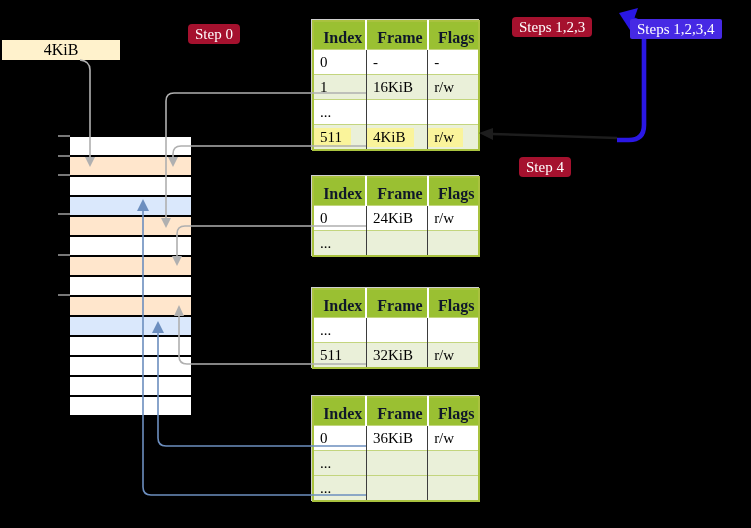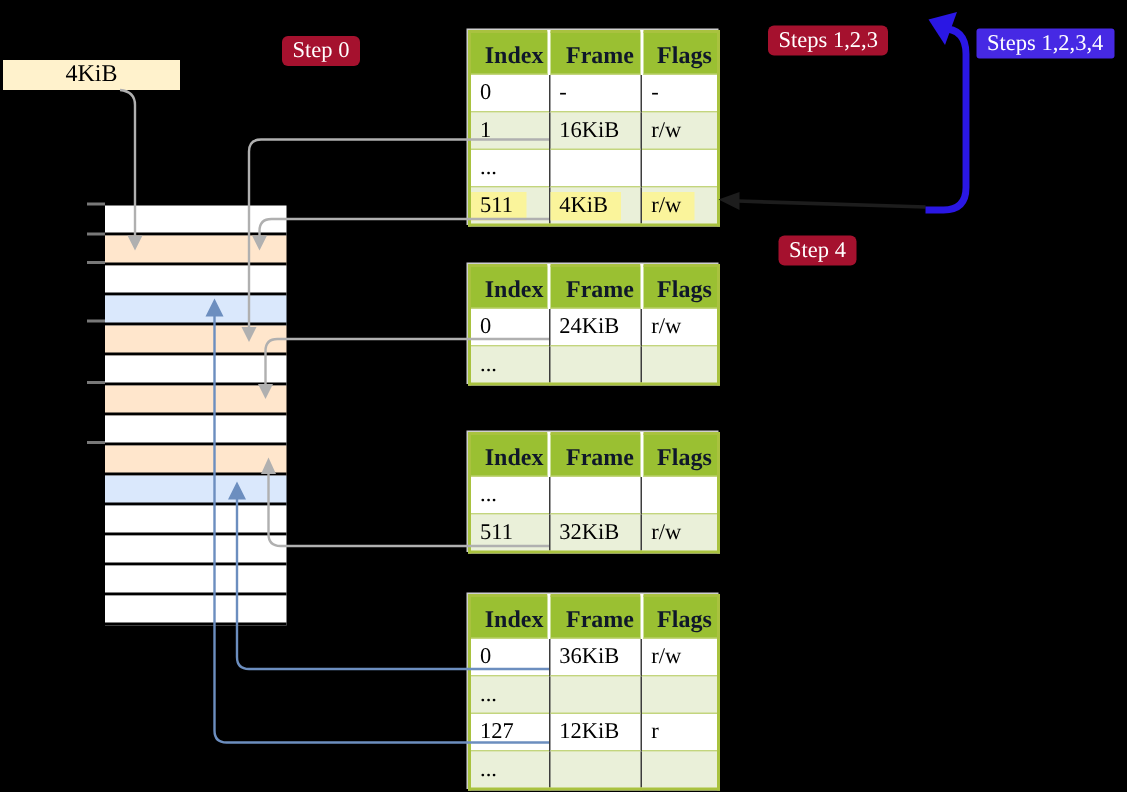--- a/index.html
+++ b/index.html
@@ -28,21 +28,21 @@
   .tick{position:absolute;left:58px;width:12px;height:2px;background:#787878;}
 
   
   .box-4kib{position:absolute;left:2px;top:40px;width:118px;height:20px;background:#FFF2CC;
           color:#000;text-align:center;font-size:16px;line-height:20px;}
   .tag{position:absolute;color:#fff;font-size:15px;height:20px;line-height:20px;
           padding:0 7px;white-space:nowrap;z-index:20;}
   .red{background:#A5112E;border-radius:4px;}
   .blue{background:#4629E4;border-radius:2px;}
   #step0{left:188px;top:24px;} #steps123{left:512px;top:17px;}
-  #step4{left:519px;top:157px;text-align:right;} #steps1234{left:651px;top:19px;}
+  #step4{left:519px;top:157px;text-align:right;} #steps1234{left:630px;top:19px;}
 
   .overlay{position:absolute;left:0;top:0;z-index:10;pointer-events:none;}
 </style>
 </head>
 <body>
 
 <div class="canvas">
 
   <div class="box-4kib">4KiB</div>
 
@@ -182,25 +182,20 @@
     <tbody>
       <tr>
         <td>0</td>
         <td>36KiB</td>
         <td>r/w</td>
       </tr>
       <tr class="green">
         <td>...</td>
         <td></td>
         <td></td>
-      </tr>
-      <tr>
-        <td>127</td>
-        <td>12KiB</td>
-        <td>r</td>
       </tr>
       <tr class="green">
         <td>...</td>
         <td></td>
         <td></td>
       </tr>
     </tbody>
   </table>
 
   <svg class="overlay" width="751" height="528">

